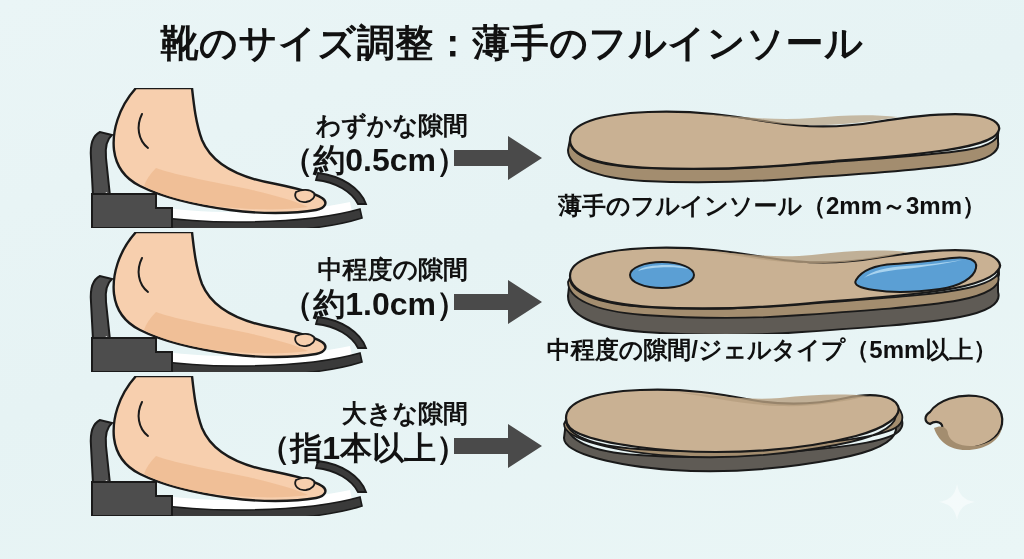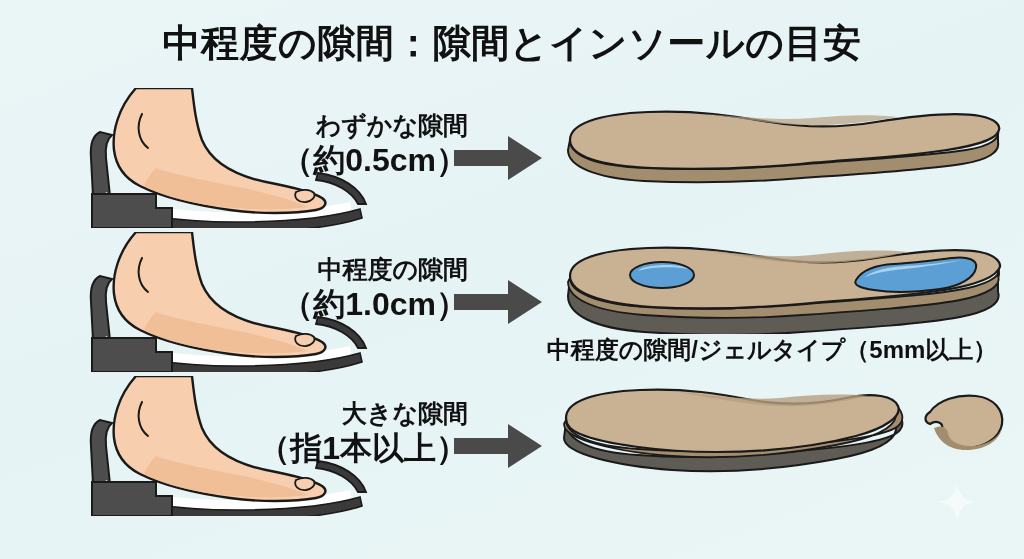--- a/index.html
+++ b/index.html
@@ -116,21 +116,21 @@
     height: 38px;
     opacity: 0.55;
   }
   #sparkle-watermark svg { display: block; width: 38px; height: 38px; }
 </style>
 </head>
 <body>
 
 <div id="infographic">
 
-  <div id="page-title">中程度の隙間：隙間とインソールの目安</div>
+  <div id="page-title">靴のサイズ調整：薄手のフルインソール</div>
 
   <div class="row" id="row-0">
 
     <div class="foot-illustration">
       <svg viewBox="0 0 330 140" xmlns="http://www.w3.org/2000/svg">
 
         <path d="M56 44 C48 48 46 58 47 70 L49 108 L66 108 L62 70 C61 60 62 52 68 47 Z" fill="#4d4d4d" stroke="#1a1a1a" stroke-width="2"></path>
 
         <path d="M62 104 C80 116 130 124 190 124 C240 124 280 120 306 114 L308 124
                  C280 132 236 136 188 136 C126 136 74 126 58 114 Z" fill="#ffffff" stroke="none"></path>
@@ -189,20 +189,21 @@
                  C438 47 410 54 376 58
                  C330 64 286 66 244 70
                  C198 74 146 76 96 74
                  C44 72 14 62 14 46 Z" fill="#c9b193" stroke="#1a1a1a" stroke-width="2.2"></path>
 
         <path d="M150 20 C186 24 214 30 246 31 C282 32 312 28 342 23
                  C316 20 286 21 256 24 C222 27 186 23 150 20 Z" fill="#b69f80" stroke="none" opacity="0.7"></path>
       </svg>
     </div>
 
+    <div class="insole-caption">薄手のフルインソール（2mm～3mm）</div>
   </div>
 
   <div class="row" id="row-1">
 
     <div class="foot-illustration">
       <svg viewBox="0 0 330 140" xmlns="http://www.w3.org/2000/svg">
         <path d="M56 44 C48 48 46 58 47 70 L49 108 L66 108 L62 70 C61 60 62 52 68 47 Z" fill="#4d4d4d" stroke="#1a1a1a" stroke-width="2"></path>
         <path d="M62 104 C80 116 130 124 190 124 C240 124 280 120 306 114 L308 124
                  C280 132 236 136 188 136 C126 136 74 126 58 114 Z" fill="#ffffff" stroke="none"></path>
         <path d="M58 112 C78 126 132 134 192 134 C244 134 288 129 316 121

